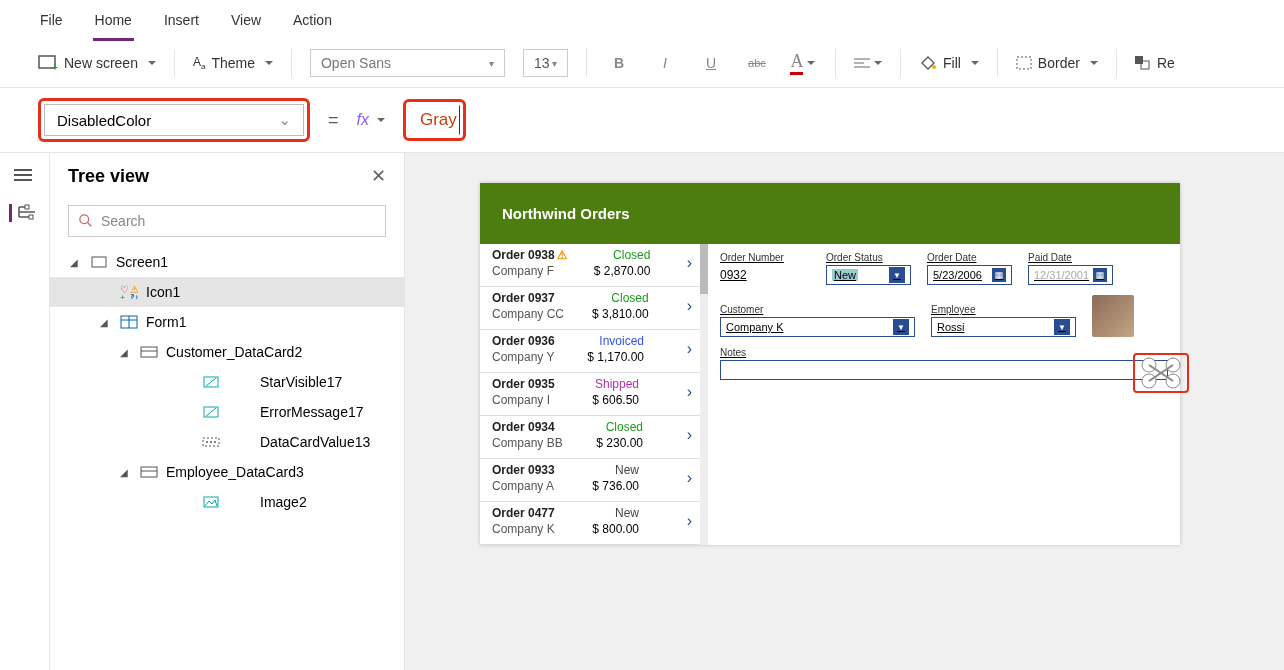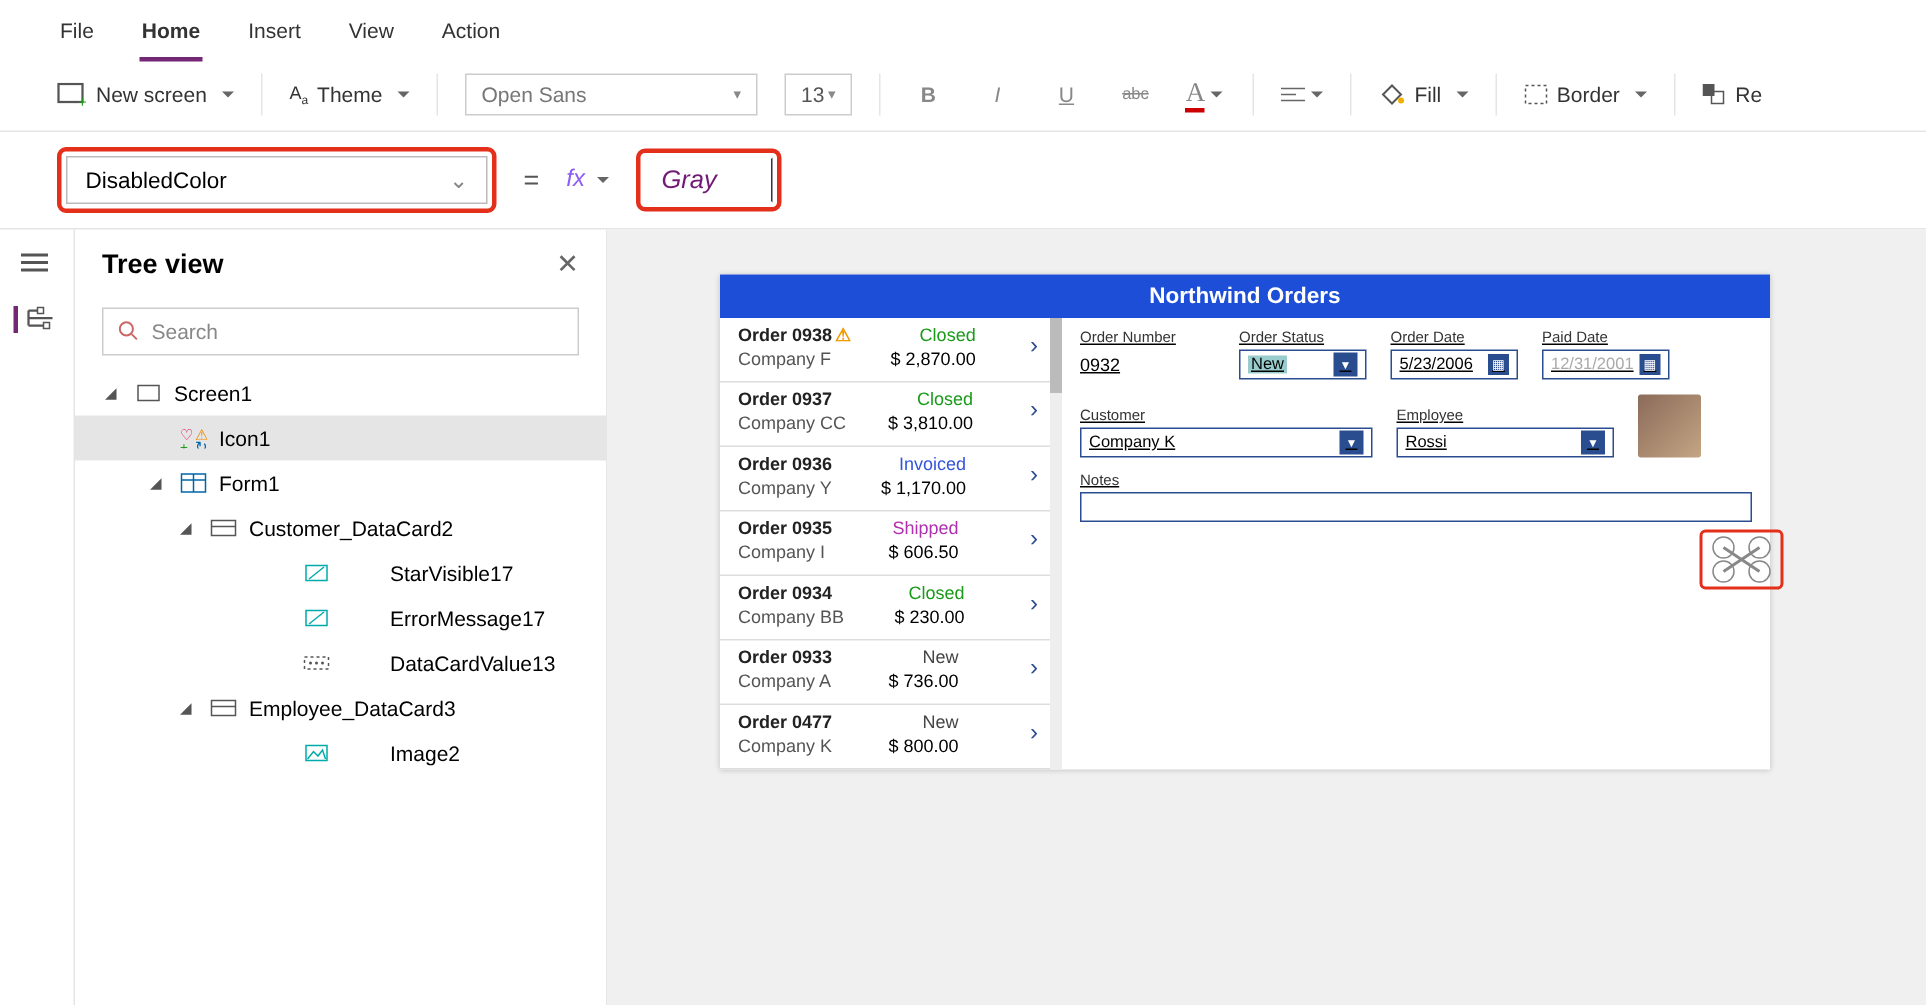--- a/index.html
+++ b/index.html
@@ -1,39 +1,39 @@
 <!DOCTYPE html>
 <html><head>
 <meta charset="utf-8">
 <style>
 * { margin: 0; padding: 0; box-sizing: border-box; font-family: "Segoe UI", Arial, sans-serif; }
 body { background: #fff; width: 1284px; height: 670px; overflow: hidden; position: relative; }
 
 
 .menu-bar { display: flex; gap: 28px; padding: 8px 20px 0 38px; font-size: 14px; color: #333; }
 .menu-bar .menu-item { padding: 4px 2px 10px 2px; cursor: pointer; }
-.menu-bar .menu-item.active { font-weight: 700; border-bottom: 3px solid #742774; }
+.menu-bar .menu-item.active { font-weight: 400; border-bottom: 3px solid #742774; }
 
 
 .ribbon { display: flex; align-items: center; gap: 18px; padding: 8px 20px 10px 38px; border-bottom: 1px solid #e5e5e5; font-size: 14px; color: #333; }
 .ribbon .rb-btn { display: inline-flex; align-items: center; gap: 6px; cursor: pointer; }
 .ribbon .sep { width: 1px; height: 28px; background: #e5e5e5; }
 .ribbon .font-box { border: 1px solid #ccc; padding: 5px 10px; width: 195px; color: #777; display: flex; justify-content: space-between; align-items: center; }
 .ribbon .size-box { border: 1px solid #ccc; padding: 5px 10px; width: 45px; color: #555; display: flex; justify-content: space-between; align-items: center; }
 .ribbon .icon-btn { width: 28px; height: 24px; display: inline-flex; align-items: center; justify-content: center; color: #888; cursor: pointer; }
 .caret::after { content: ""; display: inline-block; border: 4px solid transparent; border-top-color: #666; margin-left: 4px; transform: translateY(2px); }
 
 
 .formula-row { display: flex; align-items: center; padding: 10px 20px 10px 38px; gap: 18px; border-bottom: 1px solid #e5e5e5; }
-.prop-selector { border: 1px solid #bbb; padding: 6px 12px; width: 281px; display: flex; justify-content: space-between; align-items: center; font-size: 15px; }
+.prop-selector { border: 1px solid #bbb; padding: 6px 12px; width: 260px; display: flex; justify-content: space-between; align-items: center; font-size: 15px; }
 .prop-selector-wrap { border: 3px solid #e4301a; border-radius: 6px; padding: 3px; }
 .eq { font-size: 18px; color: #555; }
 .fx { font-size: 16px; font-style: italic; color: #8b5cf6; display: inline-flex; align-items: center; gap: 4px; }
 .formula-input-wrap { border: 3px solid #e4301a; border-radius: 6px; padding: 3px; }
-.formula-input { border: 1px solid transparent; padding: 4px 36px 4px 10px; font-size: 17px; color: #701a75; border-right: 1px solid #333; font-style: italic;}
+.formula-input { border: 1px solid transparent; padding: 4px 2px 4px 10px; font-size: 17px; color: #c2410c; border-right: 1px solid #333;}
 
 
 .main { display: flex; height: calc(100% - 150px); }
 
 
 .left-rail { width: 50px; border-right: 1px solid #e5e5e5; display: flex; flex-direction: column; align-items: center; gap: 18px; padding-top: 15px; }
 .rail-icon { width: 22px; height: 18px; color: #555; cursor: pointer; }
 .rail-icon.active { border-left: 3px solid #742774; padding-left: 6px; margin-left: -9px; }
 
 
@@ -50,21 +50,21 @@
 .tree-item .expander { width: 12px; display: inline-block; color: #555; font-size: 10px; }
 .tree-item .icon { width: 18px; height: 14px; display: inline-flex; align-items: center; justify-content: center; }
 .indent-0 { padding-left: 20px; }
 .indent-1 { padding-left: 50px; }
 .indent-2 { padding-left: 70px; }
 .indent-3 { padding-left: 100px; gap: 40px; }
 
 
 .canvas { flex: 1; background: #f0f0f0; position: relative; padding: 30px 0 0 75px; }
 .app-window { width: 700px; background: #fff; box-shadow: 0 0 4px rgba(0,0,0,0.2); }
-.app-title { background: #1d4ed8; color: #fff; font-weight: bold; text-align: center; padding: 6px; font-size: 15px; }
+.app-title { background: #4d7c0f; color: #fff; font-weight: bold; text-align: left; padding: 22px; font-size: 15px; }
 .app-body { display: flex; }
 .order-list { width: 220px; }
 .order-row { border-bottom: 1px solid #ddd; padding: 4px 8px 8px 12px; display: flex; align-items: center; justify-content: space-between; font-size: 12px; }
 .order-row .left { display: flex; flex-direction: column; gap: 2px; }
 .order-row .left .num { font-weight: bold; color: #222; display: flex; align-items: center; gap: 2px;}
 .order-row .left .company { color: #555; }
 .order-row .right { display: flex; flex-direction: column; align-items: flex-end; gap: 2px; margin-right: 6px;}
 .order-row .chev { color: #2a4d8f; font-size: 16px; margin-left: 4px;}
 .status-closed { color: #1a9b1a; }
 .status-invoiced { color: #3355dd; }

